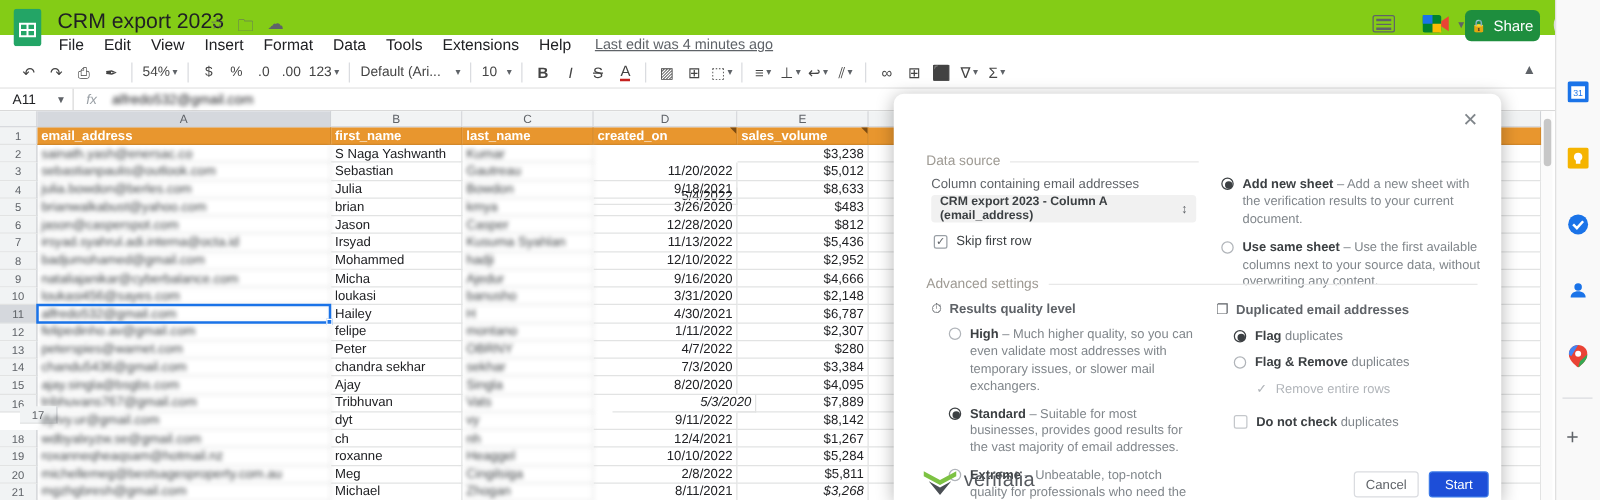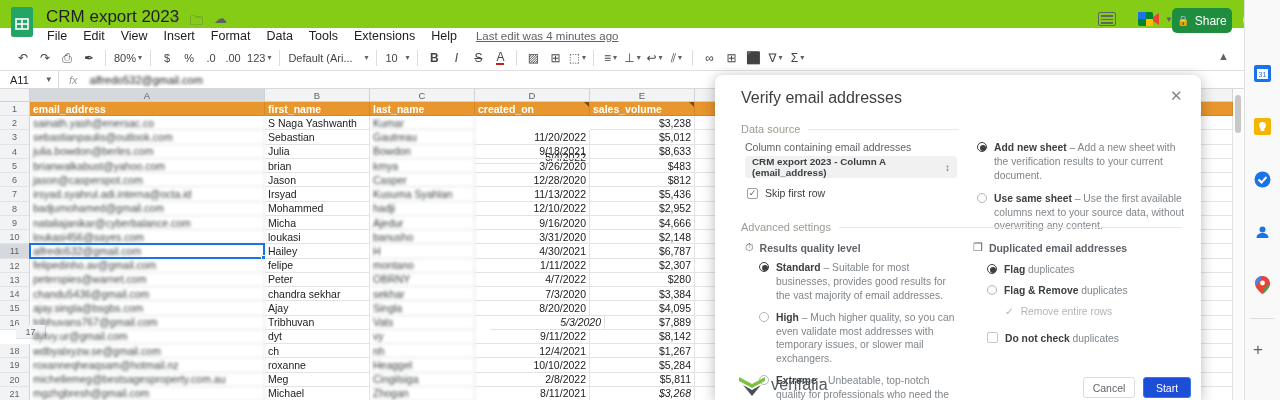--- a/index.html
+++ b/index.html
@@ -142,21 +142,21 @@
         <span>↷</span>
       </div>
       <div class="tb">
         <span>⎙</span>
       </div>
       <div class="tb">
         <span>✒</span>
       </div>
       <div class="tb-sep"></div>
       <div class="tb texty">
-        <span>80%</span>
+        <span>54%</span>
         <span class="caret">▾</span>
       </div>
       <div class="tb-sep"></div>
       <div class="tb texty">
         <span>$</span>
       </div>
       <div class="tb texty">
         <span>%</span>
       </div>
       <div class="tb texty">
@@ -413,21 +413,20 @@
       </div>
     </div>
 
   <div class="abs" id="vscroll"></div>
   <div class="abs" id="vthumb"></div>
   <div class="abs" id="sidepanel"></div>
   <div class="abs" id="sp-divider"></div>
   <div class="abs" id="sp-plus">+</div>
 
   <div class="abs" id="dialog">
-    <div class="abs" id="dlg-title">Verify email addresses</div>
     <div class="abs" id="dlg-close">✕</div>
 
     <div class="abs sect-hd" style="left:26px; top:48px; width:218px">
       <span>Data source</span>
         <span class="rule"></span>
     </div>
     <div class="abs dlg-label" style="left:30px; top:66px">Column containing email addresses</div>
     <div class="abs" id="col-select">
       <b>CRM export 2023 - Column A (email_address)</b>
       <span>↕</span>
@@ -452,26 +451,26 @@
       <span>Advanced settings</span>
         <span class="rule"></span>
     </div>
 
     <div class="abs" style="left:30px; top:166px; display:flex; gap:6px; align-items:center">
       <span class="mini-ico">⏱</span>
       <b style="font-size:10.5px; color:#5f6368">Results quality level</b>
     </div>
     <div class="abs" id="quality-options" style="left:44px; top:186px; width:198px; display:flex; flex-direction:column; gap:8px">
         <div class="opt">
+          <span class="radio"></span>
+          <span><b>High </b>– Much higher quality, so you can even validate most addresses with temporary issues, or slower mail exchangers.</span>
+        </div>
+        <div class="opt">
           <span class="radio on"></span>
           <span><b>Standard </b>– Suitable for most businesses, provides good results for the vast majority of email addresses.</span>
-        </div>
-        <div class="opt">
-          <span class="radio"></span>
-          <span><b>High </b>– Much higher quality, so you can even validate most addresses with temporary issues, or slower mail exchangers.</span>
         </div>
         <div class="opt">
           <span class="radio"></span>
           <span><b>Extreme </b>– Unbeatable, top-notch quality for professionals who need the best results the industry can offer.</span>
         </div>
       </div>
 
     <div class="abs" style="left:258px; top:166px; display:flex; gap:6px; align-items:center">
       <span class="mini-ico">❐</span>
       <b style="font-size:10.5px; color:#5f6368">Duplicated email addresses</b>

